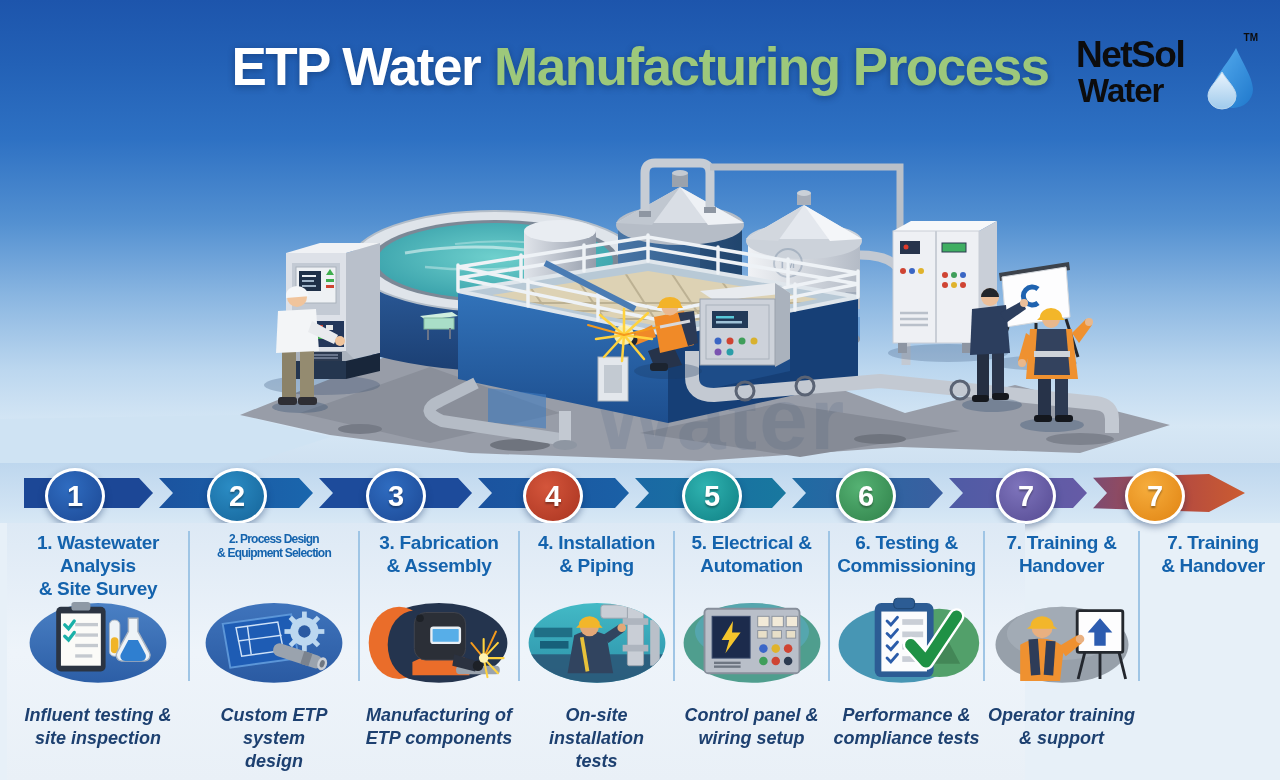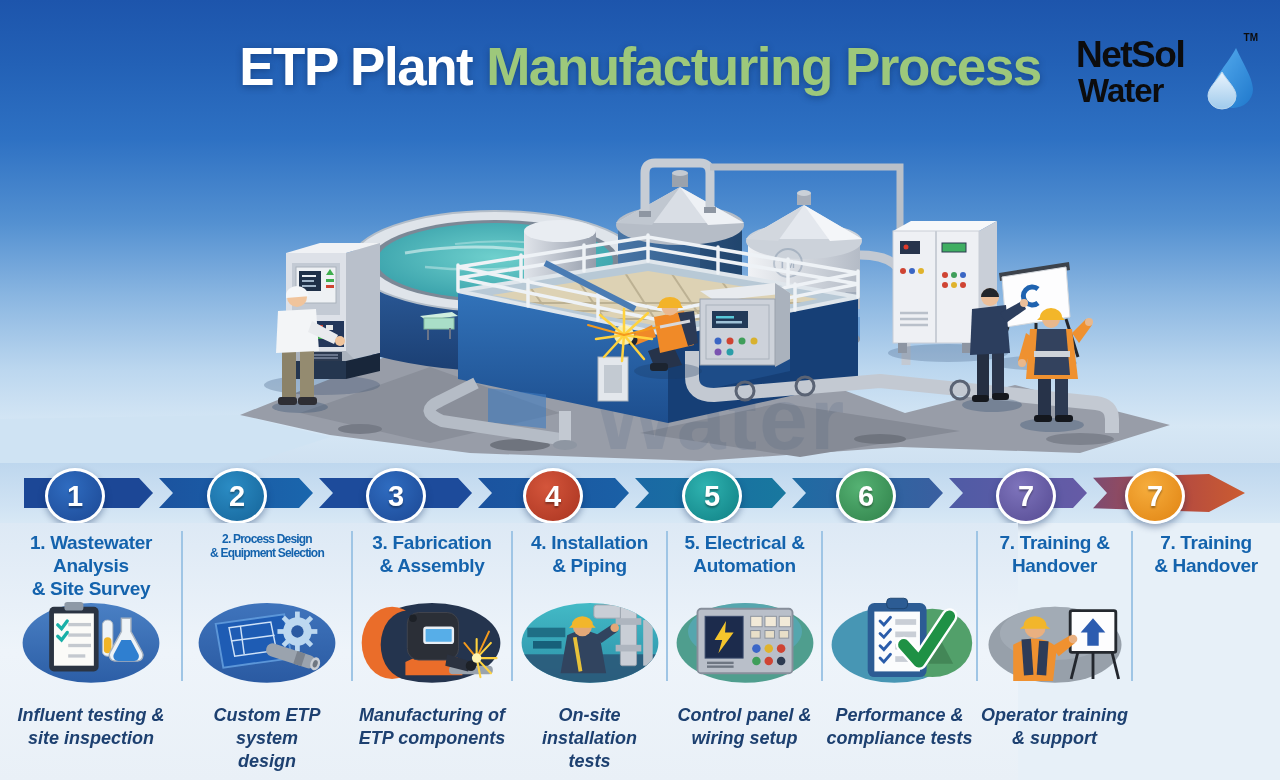--- a/index.html
+++ b/index.html
@@ -28,40 +28,40 @@
     box-shadow:0 3px 5px rgba(20,50,100,.25);}
   .seg.first{clip-path:polygon(0 0,calc(100% - 14px) 0,100% 50%,calc(100% - 14px) 100%,0 100%);}
   .seg.last{top:11px;height:38px;
     clip-path:polygon(0 10%,calc(100% - 36px) 0,100% 50%,calc(100% - 36px) 100%,0 90%,14px 50%);}
   .tl-circle{position:absolute;top:5px;width:54px;height:50px;border:3px solid #ffffff;
     border-radius:50%;display:flex;align-items:center;justify-content:center;
     font-size:29px;font-weight:700;color:#fff;text-shadow:0 2px 2px rgba(0,0,0,.35);
     box-shadow:0 3px 7px rgba(10,40,90,.4);}
 
   
-  .steps{position:absolute;top:523px;left:0;width:1018px;height:257px;
+  .steps{position:absolute;top:523px;left:7px;width:1018px;height:257px;
     background:linear-gradient(180deg,#dde9f5,#eef4fa 50%,#e9f0f7);
     display:grid;grid-template-columns:182px 170px 160px 155px 155px 155px 155px 148px;}
   .col{position:relative;text-align:center;padding-top:9px;}
   .col + .col::before{content:"";position:absolute;left:-1px;top:8px;width:2px;height:150px;background:#9fc5e5;}
   .step-title{white-space:pre-line;font-size:19px;line-height:1.2;font-weight:700;
     color:#1463ad;margin:0 3px;letter-spacing:-0.3px;}
   .col:nth-child(2) .step-title{font-size:12px;letter-spacing:-0.8px;}
   .step-icon{position:absolute;top:70px;left:0;right:0;height:96px;
     display:flex;align-items:center;justify-content:center;}
   .step-desc{position:absolute;top:163px;left:0;right:0;white-space:pre-line;
     font-style:italic;font-weight:700;font-size:18px;line-height:1.28;color:#1d4070;}
 </style>
 </head>
 <body>
 
 <div class="canvas">
 
   <div class="hero">
-    <div class="main-title"><span>ETP Plant</span><span class="t-green">Manufacturing Process</span></div>
+    <div class="main-title"><span>ETP Water</span><span class="t-green">Manufacturing Process</span></div>
 
     <div class="logo">
       <div class="logo-name">NetSol</div>
       <div class="logo-water">Water</div>
       <div class="logo-tm">TM</div>
       <svg class="logo-drop" width="62" height="70" viewBox="0 0 62 70">
         <defs>
           <linearGradient id="gdrop" x1="0" y1="0" x2="1" y2="1">
             <stop offset="0" stop-color="#57aef0"></stop>
               <stop offset="1" stop-color="#1f78cc"></stop>
@@ -589,20 +589,22 @@
             <circle cx="118" cy="69" r="4.5" fill="#2c3a50"></circle>
           <line x1="40" y1="71" x2="68" y2="71" stroke="#6e7682" stroke-width="2.5"></line>
           <line x1="40" y1="75" x2="68" y2="75" stroke="#6e7682" stroke-width="2.5"></line>
         </svg>
       </div>
       <p class="step-desc">Control panel &amp;
 wiring setup</p>
     </div>
 
     <div class="col">
+      <h3 class="step-title">6. Testing &amp;
+Commissioning</h3>
       <div class="step-icon">
         <svg width="152" height="94" viewBox="0 0 160 96">
           <ellipse cx="74" cy="52" rx="66" ry="40" fill="#4796b4"></ellipse>
           <ellipse cx="114" cy="50" rx="42" ry="36" fill="#52a06a"></ellipse>
           <polygon points="118,38 136,72 102,72" fill="#3f7f52" opacity="0.75"></polygon>
           <rect x="46" y="8" width="62" height="78" rx="7" fill="#2c5c94"></rect>
           <rect x="53" y="17" width="48" height="63" fill="#fbfcfd"></rect>
           <rect x="66" y="3" width="22" height="11" rx="4" fill="#2c5c94" stroke="#1d4470"></rect>
           <g stroke="#2a5caa" stroke-width="3" fill="none" stroke-linecap="round">
             <path d="M59,27 l4,4 7,-8"></path>

